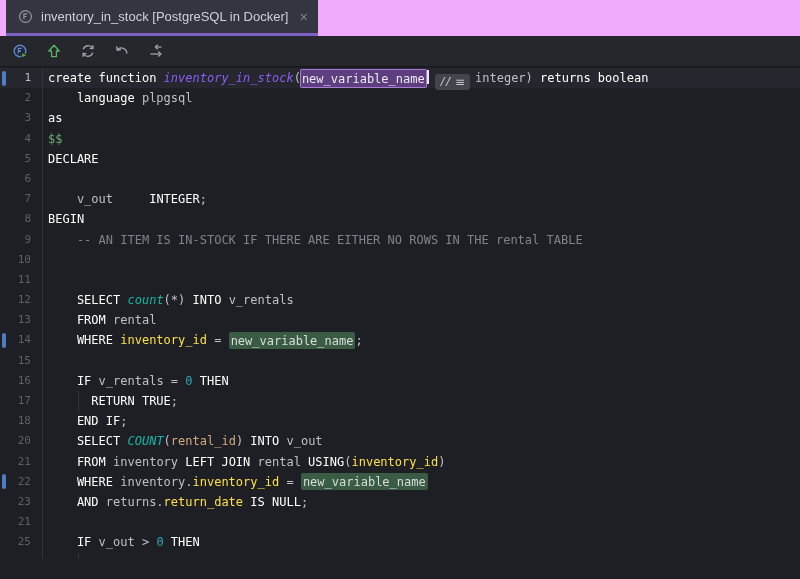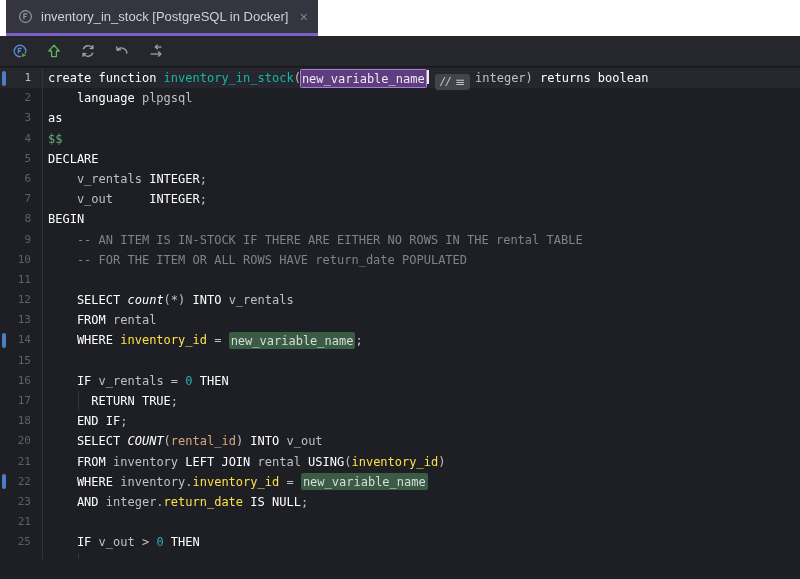--- a/index.html
+++ b/index.html
@@ -1,20 +1,20 @@
 <!DOCTYPE html>
 <html><head>
 <meta charset="utf-8">
 <style>
   html,body{margin:0;padding:0;background:#1e1f24;}
   .app{position:relative;width:800px;height:579px;overflow:hidden;
        font-family:"Liberation Sans",sans-serif;background:#1e1f24;}
 
   
-  .tabbar{position:absolute;left:0;top:0;width:800px;height:36px;background:#ffffff;}
+  .tabbar{position:absolute;left:0;top:0;width:800px;height:36px;background:#f0abfc;}
   .tab{position:absolute;left:6px;top:0;height:33px;width:312px;background:#34353e;
        display:flex;align-items:center;padding:0 10px 0 12px;box-sizing:border-box;}
   .tab-underline{position:absolute;left:6px;top:33px;width:312px;height:3px;background:#7d5fc8;}
   .tab-title{color:#ced1da;font-size:13px;margin-left:8px;white-space:nowrap;}
   .tab-close{margin-left:auto;color:#83878f;font-size:14px;line-height:14px;cursor:default;}
 
   
   .toolbar{position:absolute;left:0;top:36px;width:800px;height:31px;background:#26272c;
            border-bottom:1px solid #17181b;display:flex;align-items:center;padding-left:8px;box-sizing:border-box;gap:10px;}
   .tbtn{width:24px;height:24px;display:flex;align-items:center;justify-content:center;border-radius:4px;}
@@ -29,22 +29,22 @@
           text-align:right;padding-right:11px;color:#5c6167;font-size:11px;user-select:none;}
   .line.active .gutter{color:#b9bcc3;}
   .code{margin:0;padding:0 0 0 5px;font-family:inherit;font-size:12px;line-height:20.2px;
         white-space:pre;color:#bec0c6;}
   .chg{position:absolute;left:2px;top:2.5px;width:4px;height:15px;border-radius:2px;background:#4b7ec2;}
   .guide{position:absolute;left:78px;top:0;bottom:0;width:1px;background:#34363c;}
 
   
   .tk-kw{color:#ffffff;}
   .tk-id{color:#bec0c6;}
-  .tk-fn{color:#14b8a6;}
-  .tk-fnb{color:#ffffff;font-style:italic;text-align:center;}
+  .tk-fn{color:#8b5cf6;font-style:italic;}
+  .tk-fnb{color:#14b8a6;font-style:italic;text-align:center;}
   .tk-str{color:#6aab73;}
   .tk-com{color:#7e838b;text-align:center;}
   .tk-num{color:#2aacb8;}
   .tk-col{color:#fde047;}
   .tk-colp{color:#d4a87e;}
   .tk-occ{color:#d9dcda;background:#3a5c45;border-radius:2px;padding:1.5px 2px;}
   .tk-sel{color:#eceaf2;background:#5e3e7e;box-shadow:0 0 0 1px #a77dd6;border-radius:1px;padding:1.5px 1px;}
   .caret{display:inline-block;width:2px;height:14px;background:#e9ebef;vertical-align:-2px;margin-left:1px;}
   .rwidget{display:inline-flex;align-items:center;gap:4px;height:16px;padding:0 5px;margin:0 5px 0 6px;
            background:#42454c;border-radius:3px;vertical-align:-3px;}
@@ -122,37 +122,35 @@
       <div class="line">
         <div class="gutter">4</div>
         <pre class="code"><span class="tk-str">$$</span></pre>
       </div>
       <div class="line">
         <div class="gutter">5</div>
         <pre class="code"><span class="tk-kw">DECLARE</span></pre>
       </div>
       <div class="line">
         <div class="gutter">6</div>
-        <pre class="code"><span class="tk-id">    v_rentals </span><span class="tk-kw">INTEGER</span><span class="tk-id">;</span></pre>
       </div>
       <div class="line">
         <div class="gutter">7</div>
         <pre class="code"><span class="tk-id">    v_out     </span><span class="tk-kw">INTEGER</span><span class="tk-id">;</span></pre>
       </div>
       <div class="line">
         <div class="gutter">8</div>
         <pre class="code"><span class="tk-kw">BEGIN</span></pre>
       </div>
       <div class="line">
         <div class="gutter">9</div>
         <pre class="code"><span class="tk-com">    -- AN ITEM IS IN-STOCK IF THERE ARE EITHER NO ROWS IN THE rental TABLE</span></pre>
       </div>
       <div class="line">
         <div class="gutter">10</div>
-        <pre class="code"><span class="tk-com">    -- FOR THE ITEM OR ALL ROWS HAVE return_date POPULATED</span></pre>
       </div>
       <div class="line">
         <div class="gutter">11</div>
         <pre class="code"></pre>
       </div>
       <div class="line">
         <div class="gutter">12</div>
         <pre class="code"><span class="tk-kw">    SELECT </span><span class="tk-fnb">count</span><span class="tk-id">(*) </span><span class="tk-kw">INTO </span><span class="tk-id">v_rentals</span></pre>
       </div>
       <div class="line">
@@ -189,21 +187,21 @@
         <div class="gutter">21</div>
         <pre class="code"><span class="tk-kw">    FROM </span><span class="tk-id">inventory </span><span class="tk-kw">LEFT JOIN </span><span class="tk-id">rental </span><span class="tk-kw">USING</span><span class="tk-id">(</span><span class="tk-col">inventory_id</span><span class="tk-id">)</span></pre>
       </div>
       <div class="line">
         <div class="chg"></div>
         <div class="gutter">22</div>
         <pre class="code"><span class="tk-kw">    WHERE </span><span class="tk-id">inventory.</span><span class="tk-col">inventory_id</span><span class="tk-id"> = </span><span class="tk-occ">new_variable_name</span></pre>
       </div>
       <div class="line">
         <div class="gutter">23</div>
-        <pre class="code"><span class="tk-kw">    AND </span><span class="tk-id">integer.</span><span class="tk-col">return_date</span><span class="tk-kw"> IS NULL</span><span class="tk-id">;</span></pre>
+        <pre class="code"><span class="tk-kw">    AND </span><span class="tk-id">returns.</span><span class="tk-col">return_date</span><span class="tk-kw"> IS NULL</span><span class="tk-id">;</span></pre>
       </div>
       <div class="line">
         <div class="gutter">21</div>
         <pre class="code"></pre>
       </div>
       <div class="line">
         <div class="gutter">25</div>
         <pre class="code"><span class="tk-kw">    IF </span><span class="tk-id">v_out &gt; </span><span class="tk-num">0</span><span class="tk-kw"> THEN</span></pre>
       </div>
       <div class="line stub">

